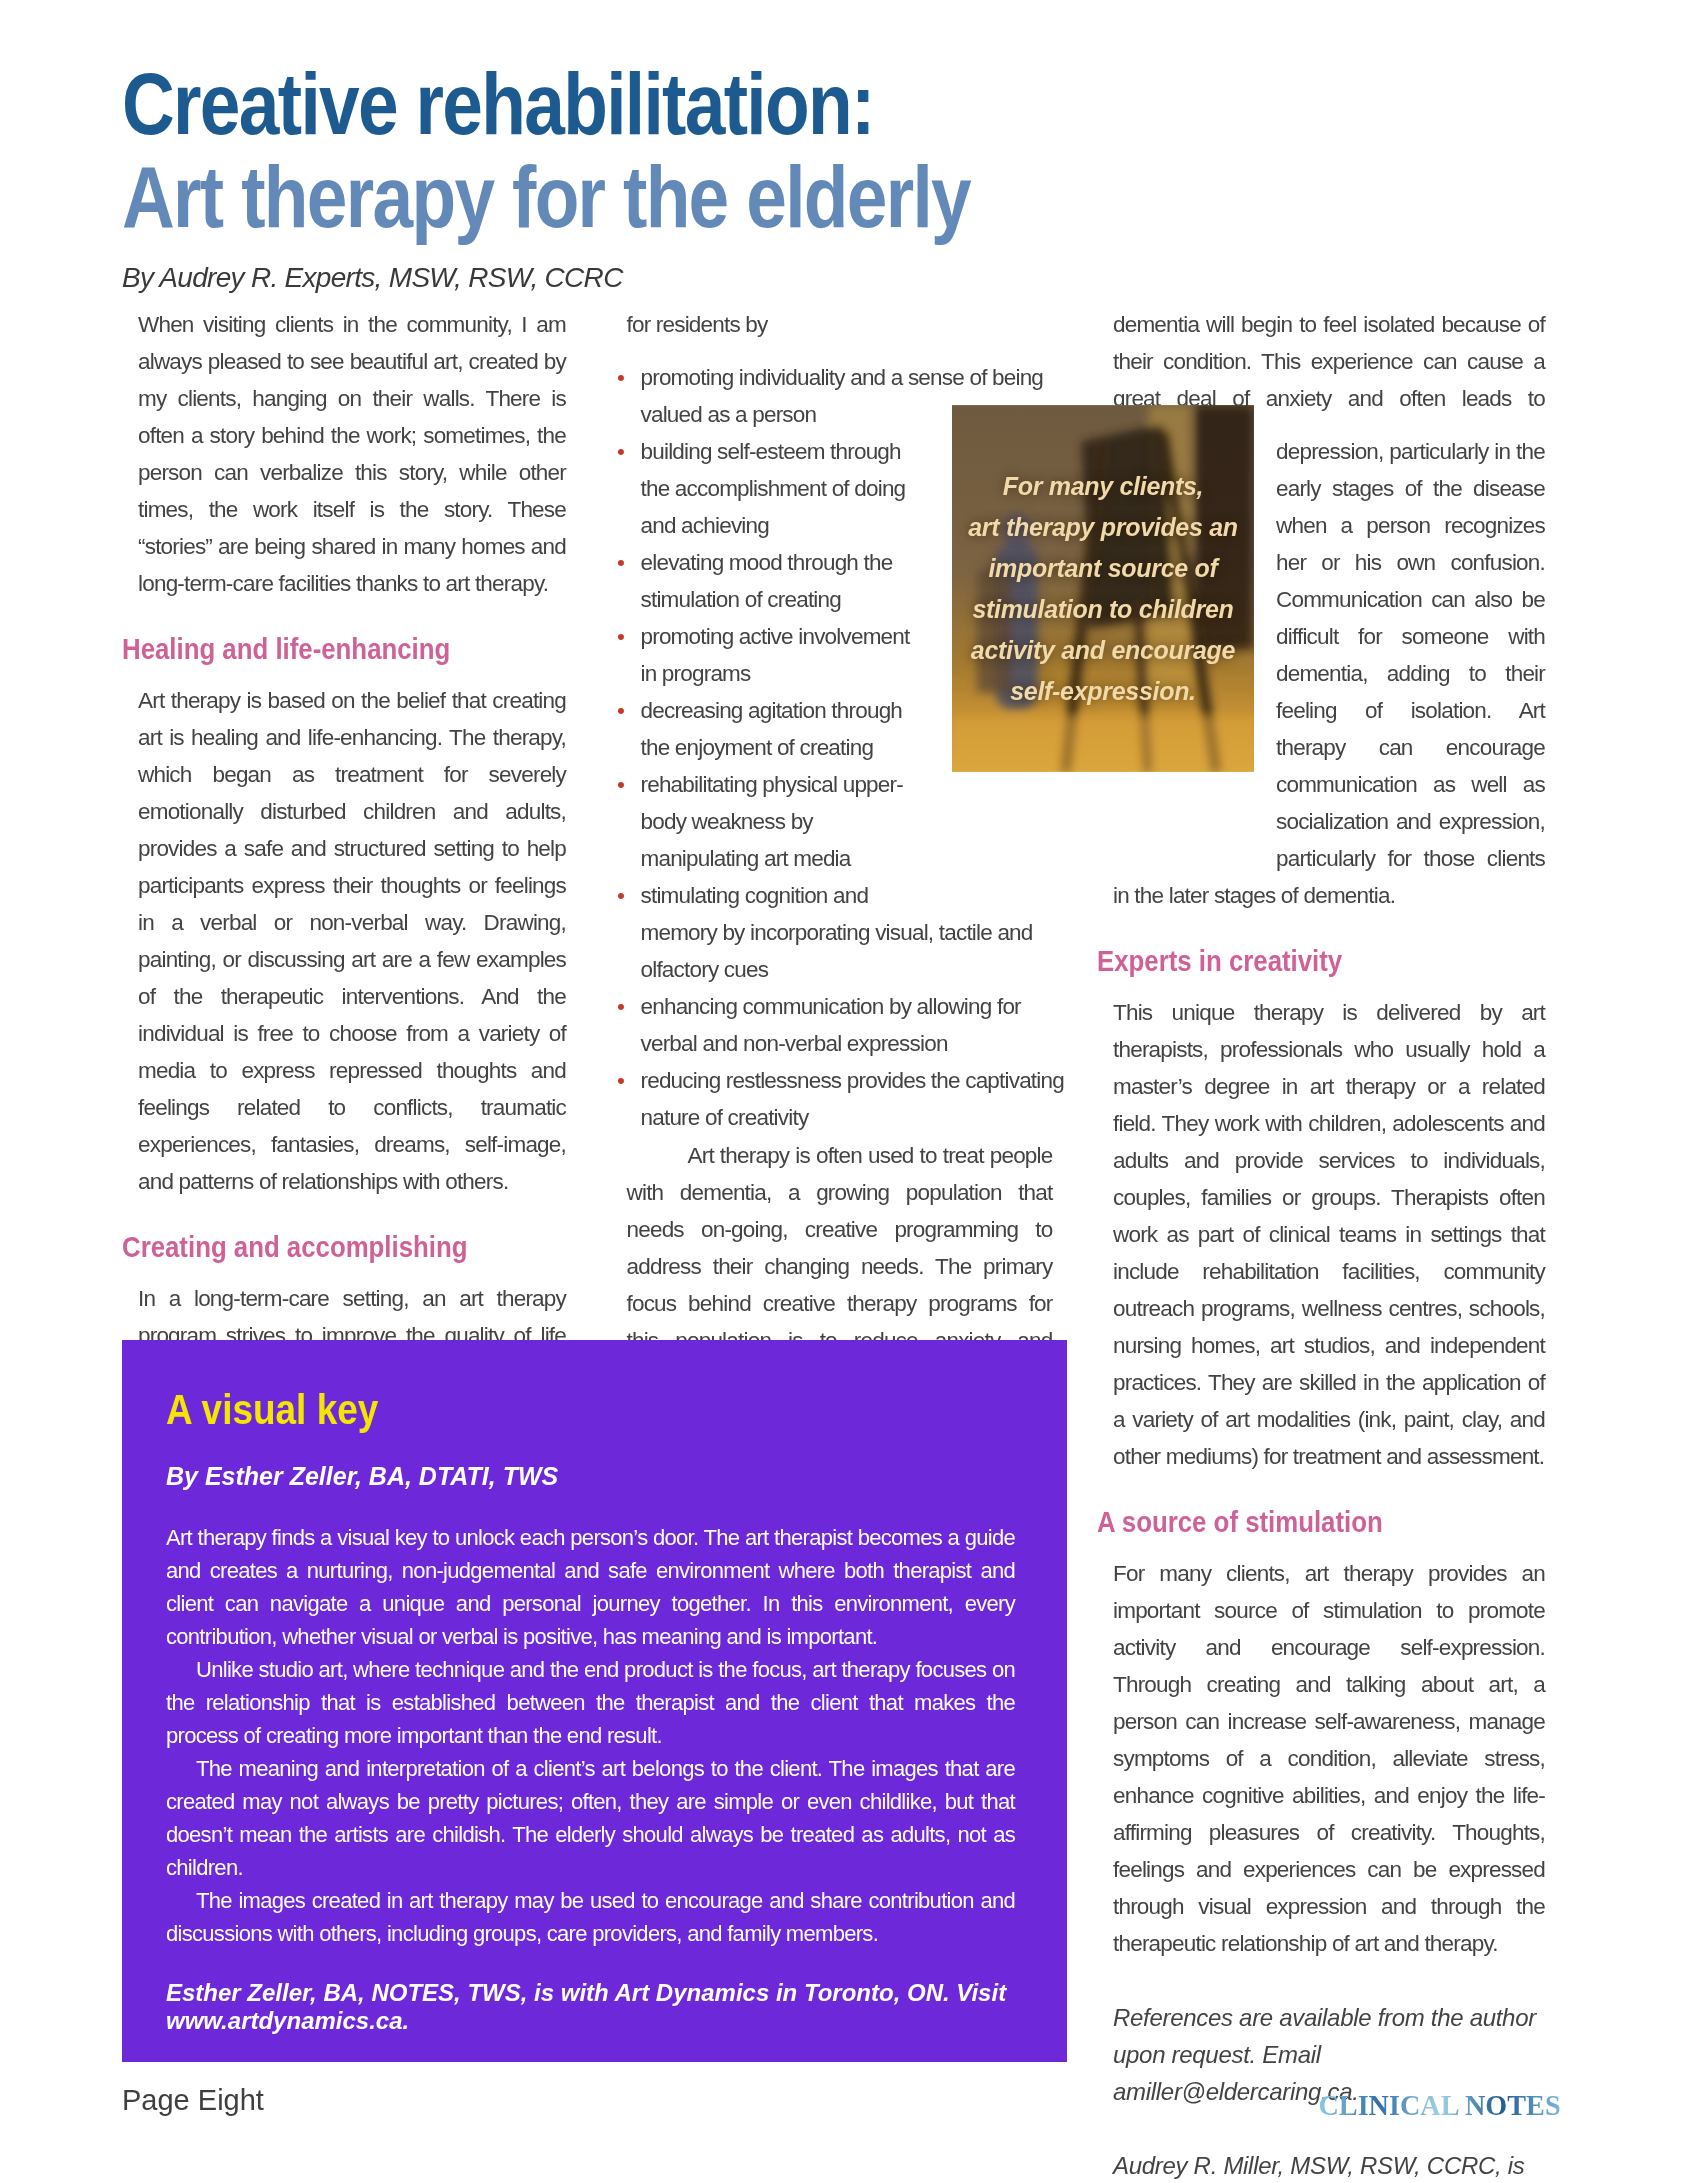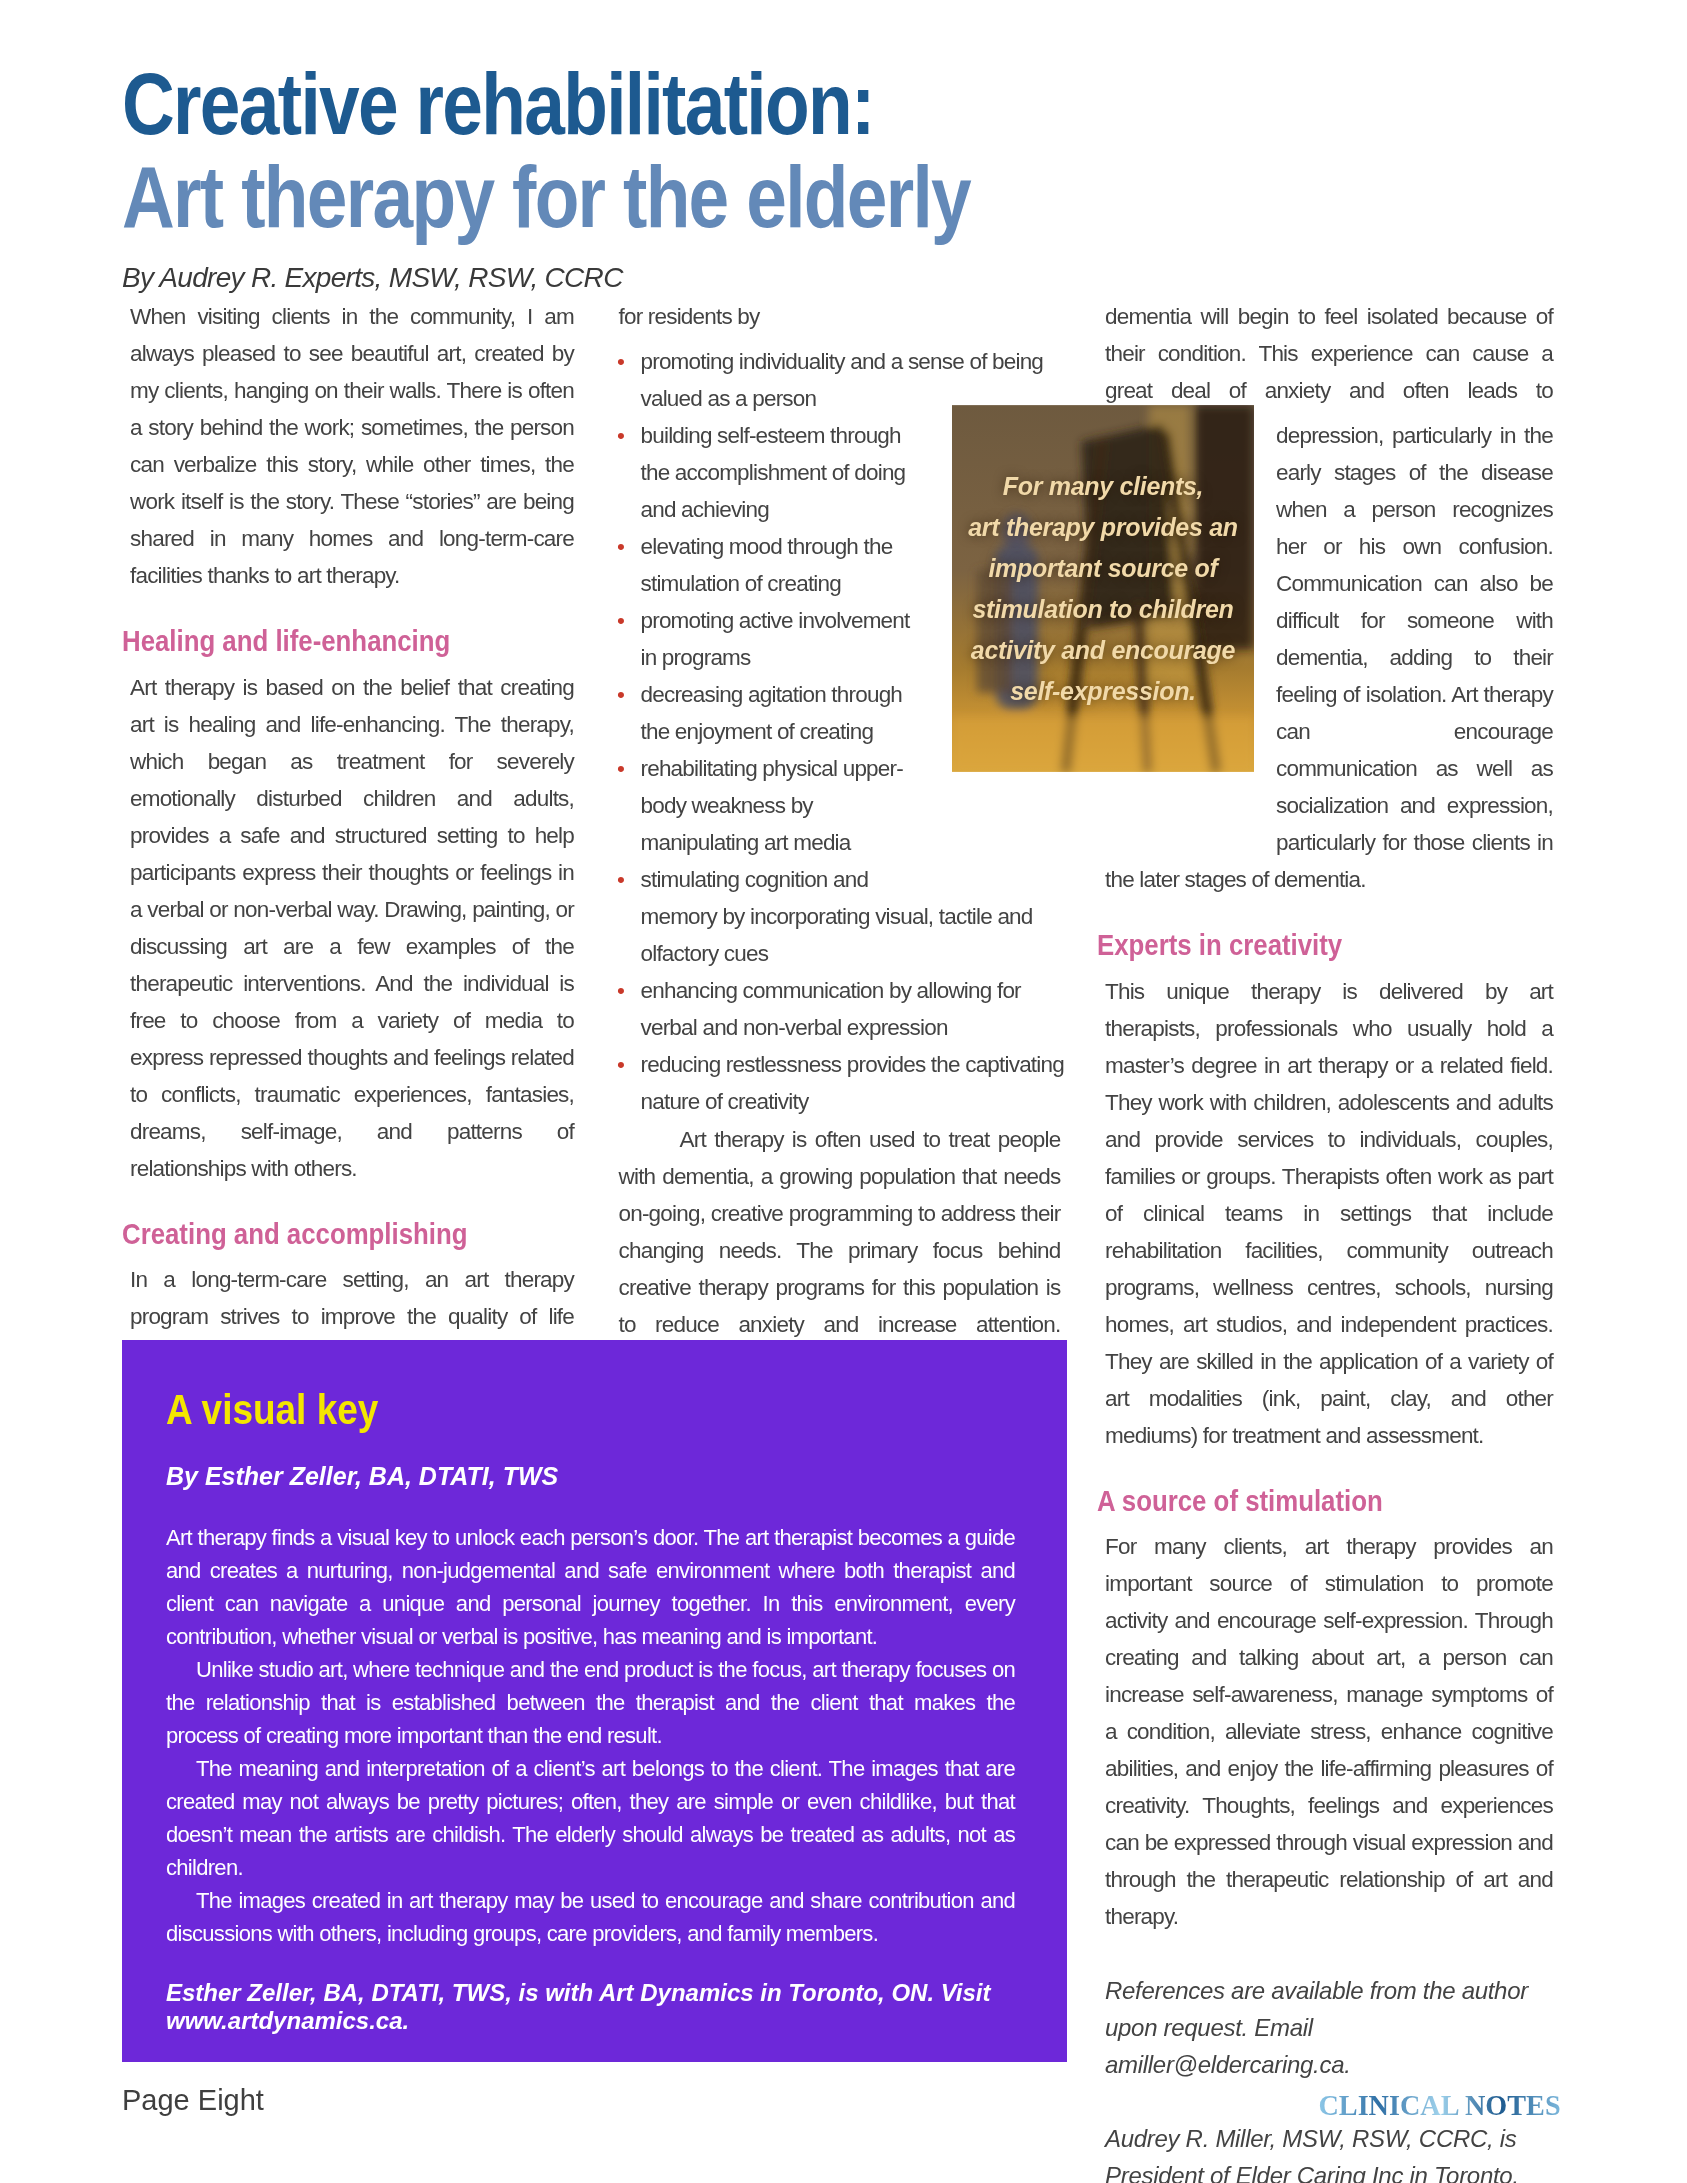--- a/index.html
+++ b/index.html
@@ -11,21 +11,21 @@
   .title-l1,.title-l2{font-weight:700;font-size:87px;line-height:93px;letter-spacing:-2px;
         transform:scaleX(.84);transform-origin:0 50%;white-space:nowrap;}
   .title-l1{color:#1d5a90;}
   .title-l2{color:#6389b8;}
   .byline{margin-top:18.5px;font-style:italic;font-size:28px;color:#3a3a3a;letter-spacing:-0.7px;}
 
   
   .cols{position:absolute;left:122px;top:290px;width:1439px;display:flex;justify-content:space-between;}
   .col{box-sizing:border-box;}
   .c1{width:460px;}.c2{width:458px;}.c3{width:464px;}
-  .col p{margin:8px;font-size:22.5px;line-height:37px;letter-spacing:-0.8px;text-align:justify;color:#434343;}
+  .col p{margin:16px;font-size:22.5px;line-height:37px;letter-spacing:-0.8px;text-align:justify;color:#434343;}
   .jlast{text-align-last:justify;}
   .indent{text-indent:61px;}
   .h-pink{font-size:30px;font-weight:700;color:#cf6197;margin:30px 0 10.6px;white-space:nowrap;
           transform:scaleX(.86);transform-origin:0 50%;}
 
   
   ul.blist{list-style:none;margin:0;padding:0;}
   ul.blist li{position:relative;padding-left:30px;font-size:22.5px;line-height:37px;
       letter-spacing:-0.8px;color:#434343;text-align:left;}
   ul.blist li::before{content:"•";position:absolute;left:6.6px;top:0;color:#c9392a;}
@@ -158,20 +158,20 @@
 
   <div class="bluebox">
     <div class="bb-title">A visual key</div>
     <div class="bb-byline">By Esther Zeller, BA, DTATI, TWS</div>
     <div class="bb-body">
       <p>Art therapy finds a visual key to unlock each person’s door. The art therapist becomes a guide and creates a nurturing, non-judgemental and safe environment where both therapist and client can navigate a unique and personal journey together. In this environment, every contribution, whether visual or verbal is positive, has meaning and is important.</p>
       <p class="ind">Unlike studio art, where technique and the end product is the focus, art therapy focuses on the relationship that is established between the therapist and the client that makes the process of creating more important than the end result.</p>
       <p class="ind">The meaning and interpretation of a client’s art belongs to the client. The images that are created may not always be pretty pictures; often, they are simple or even childlike, but that doesn’t mean the artists are childish. The elderly should always be treated as adults, not as children.</p>
       <p class="ind">The images created in art therapy may be used to encourage and share contribution and discussions with others, including groups, care providers, and family members.</p>
     </div>
-    <div class="bb-credit">Esther Zeller, BA, DTATI, TWS, is with Art Dynamics in Toronto, ON. Visit www.artdynamics.ca.</div>
+    <div class="bb-credit">Esther Zeller, BA, NOTES, TWS, is with Art Dynamics in Toronto, ON. Visit www.artdynamics.ca.</div>
   </div>
 
   <div class="footer-page">Page Eight</div>
   <div class="logo">CLINICAL NOTES</div>
 
 </div>
 
 
 </body></html>

